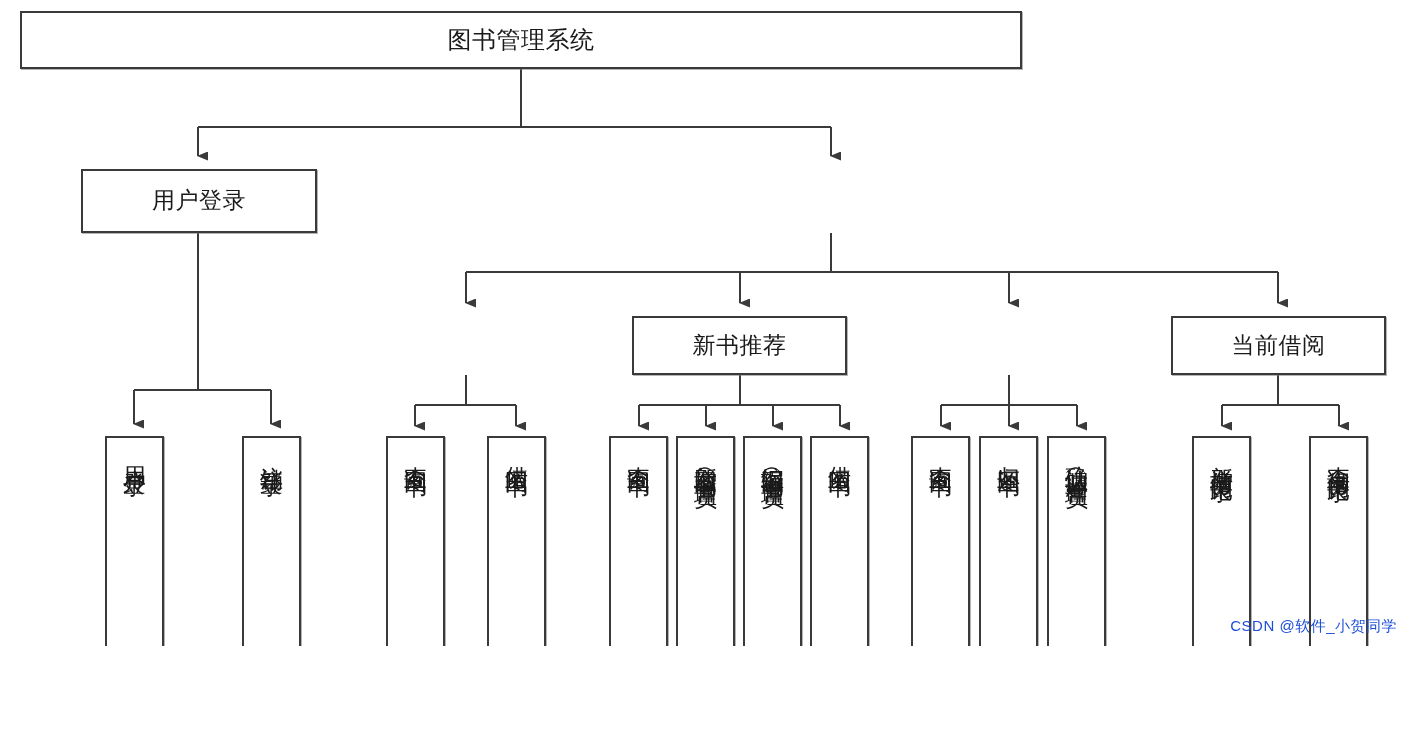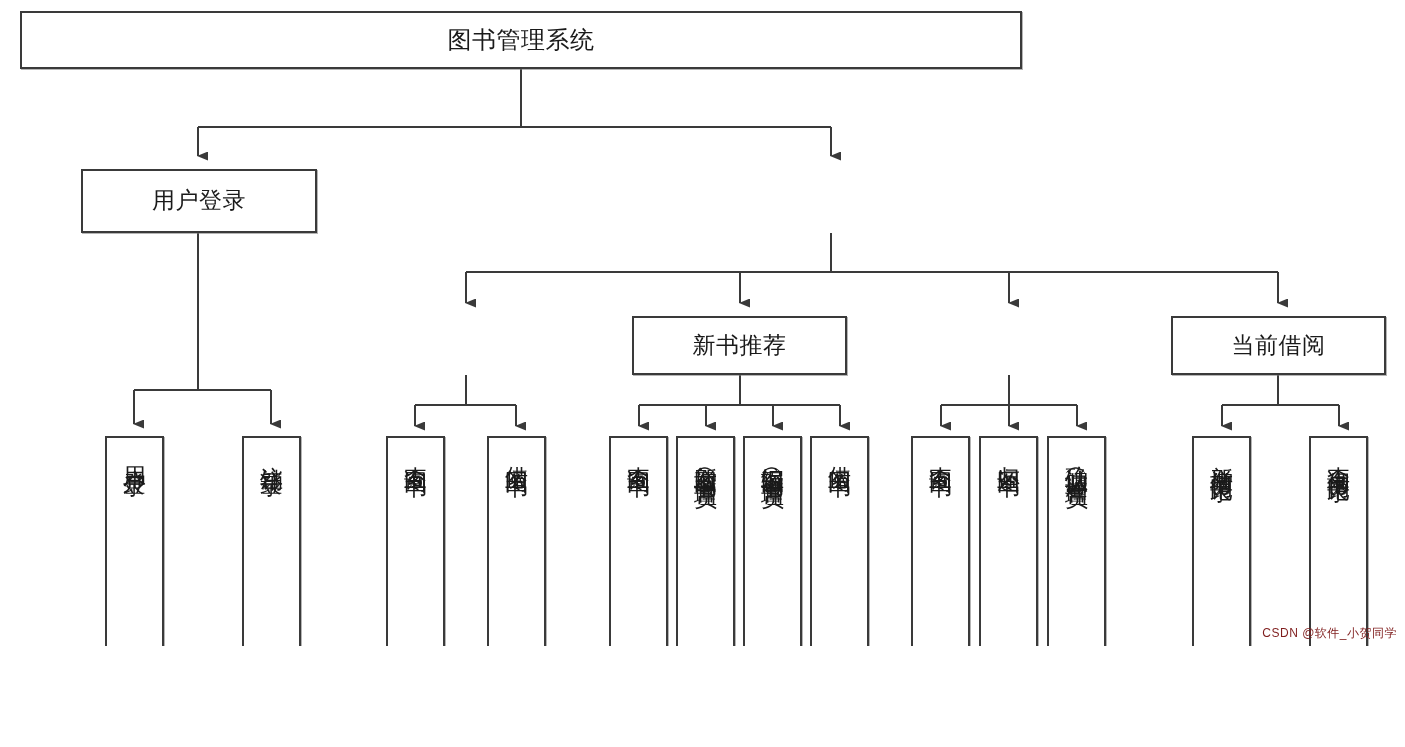--- a/index.html
+++ b/index.html
@@ -61,23 +61,23 @@
     writing-mode: vertical-rl;
     text-orientation: upright;
     font-size: 23px;
     line-height: 1;
     letter-spacing: 3px;
     white-space: nowrap;
   }
   #watermark {
     position: absolute;
     right: 8px;
-    bottom: 4px;
-    font-size: 12px;
-    color: #7f1d1d;
+    bottom: 10px;
+    font-size: 15px;
+    color: #1d4ed8;
     letter-spacing: 0.5px;
     white-space: nowrap;
     user-select: none;
   }
 </style>
 </head>
 <body>
 
 <div id="diagram-root">
 

